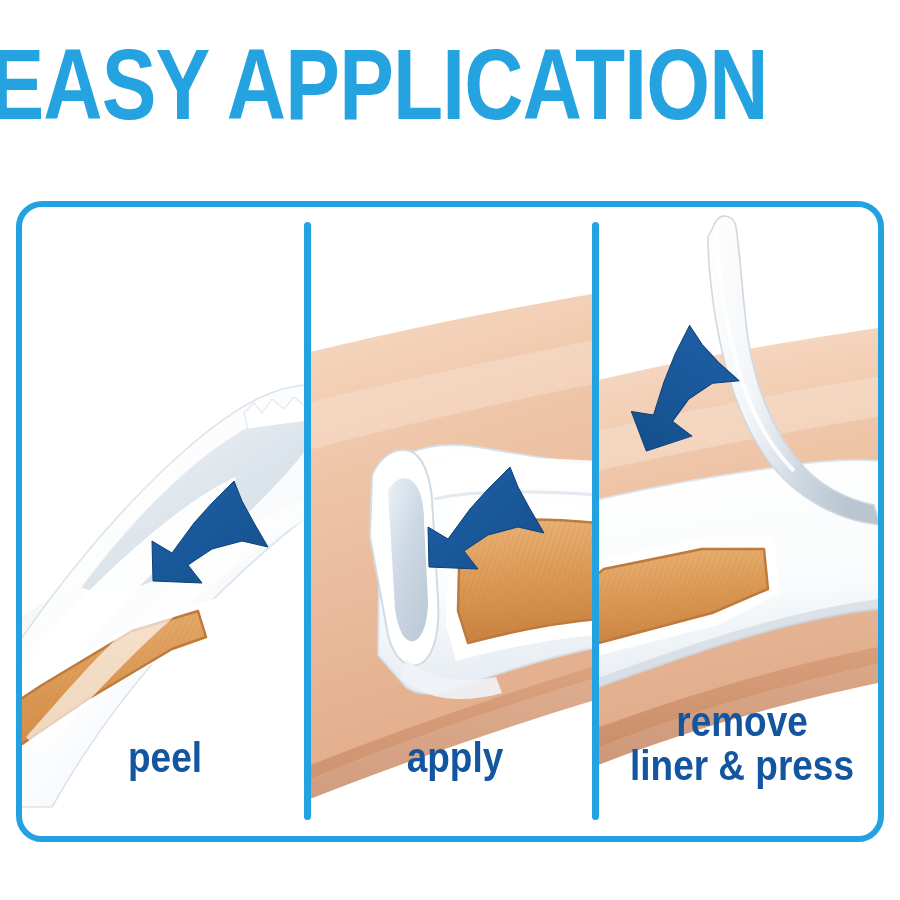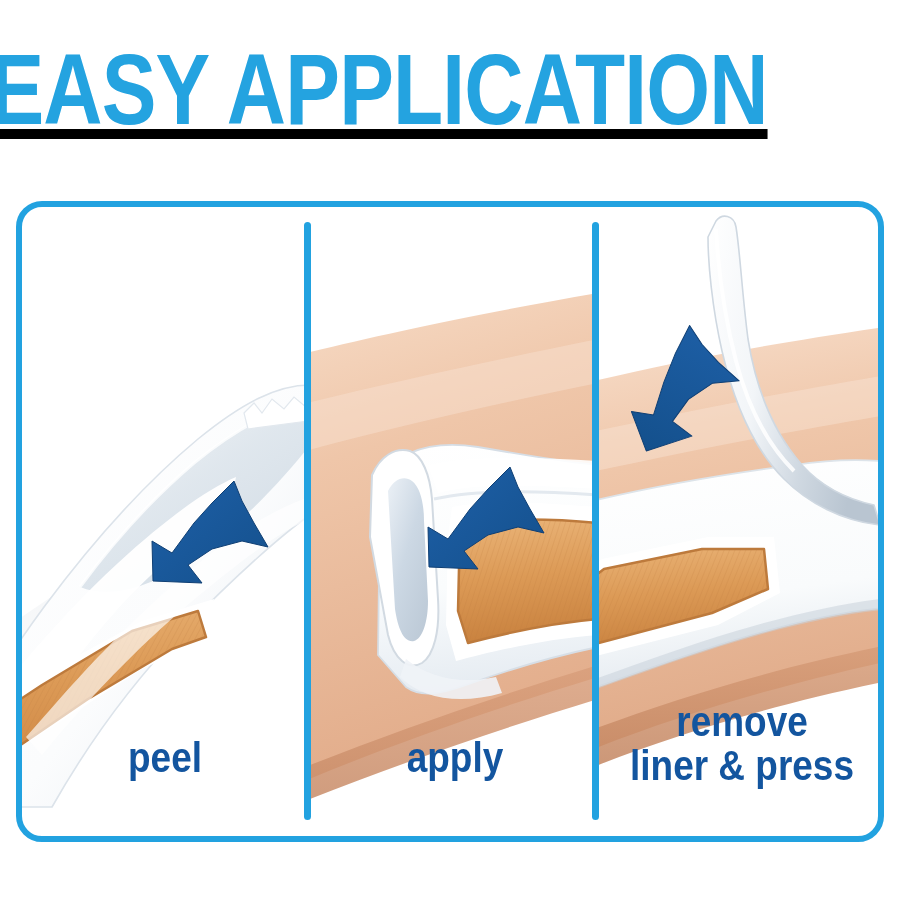--- a/index.html
+++ b/index.html
@@ -25,23 +25,21 @@
   }
 
   
   .title-wrap {
     position: absolute;
     left: 0;
     top: 34px;
     width: 756px;
     height: 110px;
     display: flex;
-    align-items: center;
     justify-content: center;
-    text-decoration: underline;
   }
   .title-text {
     font-family: "Liberation Sans Narrow", "Liberation Sans", sans-serif;
     font-weight: 700;
     font-size: 100px;
     line-height: 100px;
     letter-spacing: -1px;
     color: #24A3E0;
     transform: scaleX(0.82);
     transform-origin: center center;

